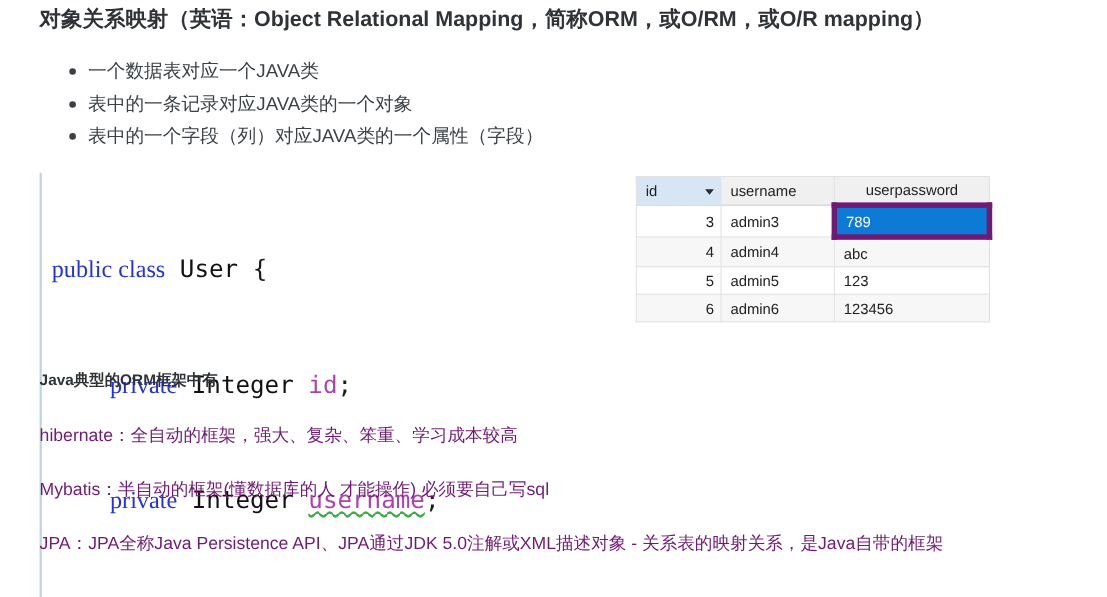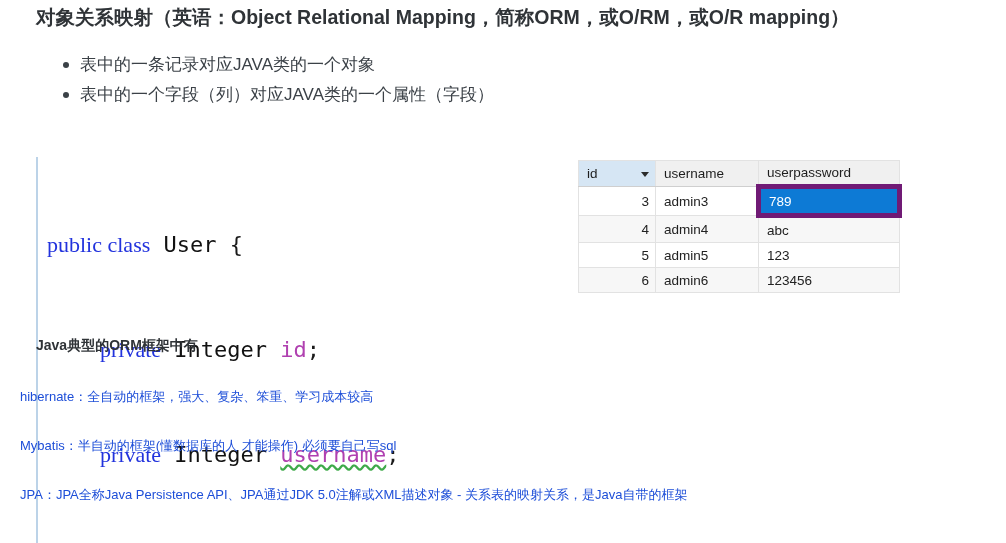--- a/index.html
+++ b/index.html
@@ -116,21 +116,21 @@
     color: #1e1e1e;
     height: 23px;
   }
   .grid thead th.col-id {
     background: #d6e6f4;
     width: 50px;
     position: relative;
     padding-right: 18px;
   }
   .grid thead th.col-user  { width: 86px; }
-  .grid thead th.col-pass  { width: 124px; }
+  .grid thead th.col-pass  { width: 124px; text-align: center; }
   .filter-arrow {
     position: absolute;
     right: 6px;
     top: 50%;
     margin-top: -2px;
     width: 0; height: 0;
     border-left: 4.5px solid transparent;
     border-right: 4.5px solid transparent;
     border-top: 5px solid #2b2b2b;
   }
@@ -154,37 +154,38 @@
     top: 337px;
     font-size: 14px;
     font-weight: bold;
     color: #2f3337;
     white-space: nowrap;
   }
 
   
   .para {
     position: absolute;
-    left: 20px;
-    font-size: 13px;
+    left: 36px;
+    font-size: 16px;
     line-height: 30px;
-    color: #1d4ed8;
+    color: #701a75;
   }
   .para.p1 { top: 382px; width: 820px; white-space: nowrap; }
   .para.p2 { top: 431px; width: 820px; white-space: nowrap; }
   .para.p3 { top: 480px; width: 945px; }
 </style>
 </head>
 <body>
 
 <div class="page">
 
   <div class="heading">对象关系映射（英语：Object Relational Mapping，简称ORM，或O/RM，或O/R mapping）</div>
 
   <ul class="bullets">
+    <li>一个数据表对应一个JAVA类</li>
     <li>表中的一条记录对应JAVA类的一个对象</li>
     <li>表中的一个字段（列）对应JAVA类的一个属性（字段）</li>
   </ul>
 
   <div class="code-block">
     <span class="ln"><span class="kw">public class</span> <span class="type">User</span> <span class="punct">{</span></span>
     <span class="ln">    <span class="kw">private</span> <span class="type">Integer</span> <span class="ident">id</span><span class="punct">;</span></span>
     <span class="ln">    <span class="kw">private</span> <span class="type">Integer</span> <span class="ident misspell">username</span><span class="punct">;</span></span>
     <span class="ln">      </span>
   </div>

